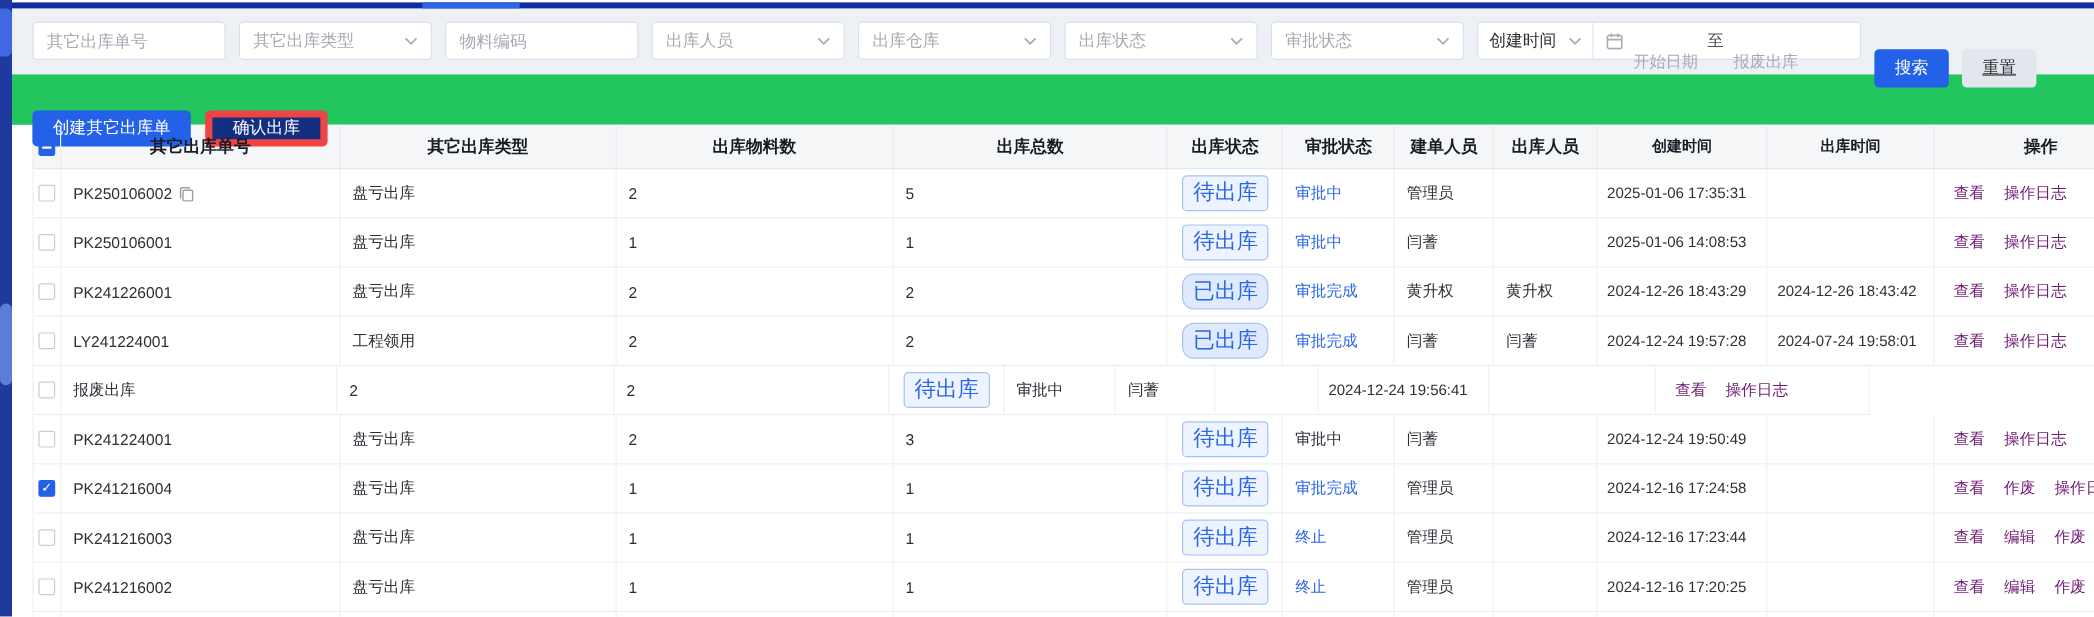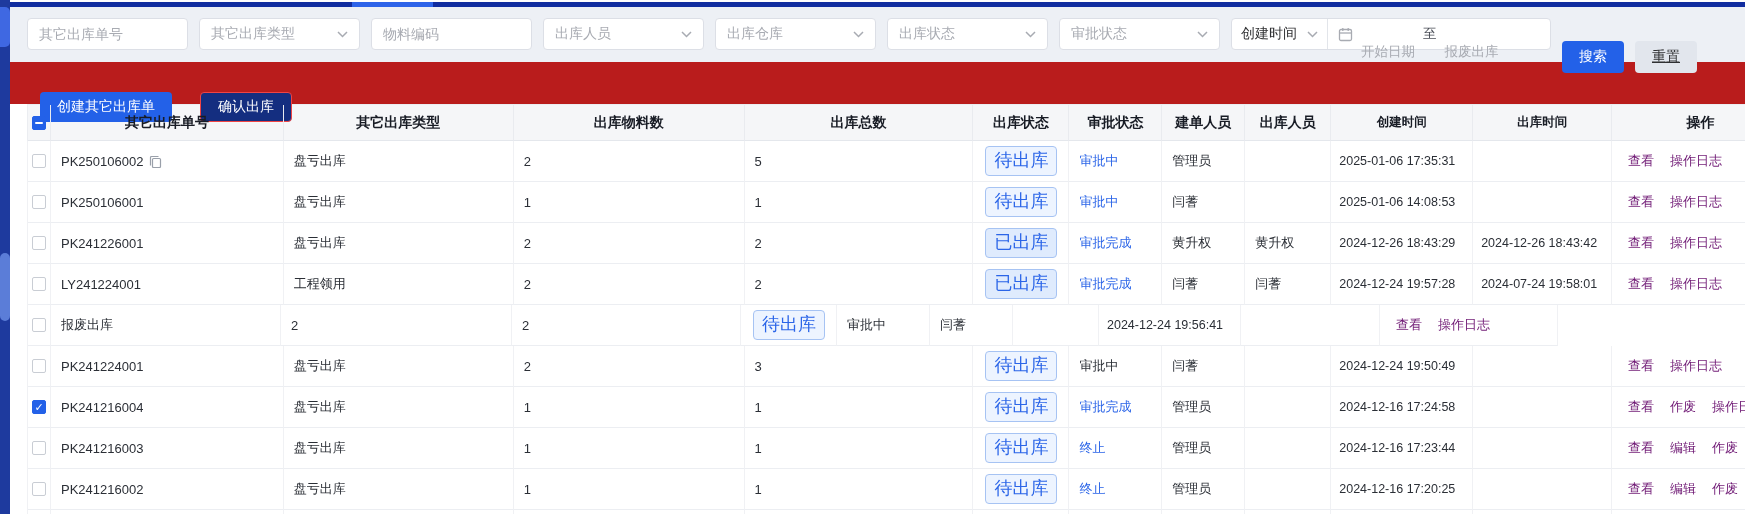--- a/index.html
+++ b/index.html
@@ -29,24 +29,24 @@
   .time-group { display:flex; height:32px; background:#fff; border:1px solid #dcdfe6; border-radius:4px; }
   .time-select { width:96px; display:flex; align-items:center; padding:0 9px; border-right:1px solid #e2e5ea; cursor:pointer; }
   .time-select .val { flex:1; font-size:14px; color:#303133; white-space:nowrap; }
   .date-range { width:222px; display:flex; align-items:center; gap:8px; padding:0 10px; }
   .date-range .dph { font-size:13.5px; color:#a8abb2; white-space:nowrap;margin-top:36px; }
   .date-range .dto { font-size:13.5px; color:#4a4e57; white-space:nowrap; }
 
   .btn { height:32px; border:none; border-radius:4px; font-size:14px; padding:0 17px; cursor:pointer; white-space:nowrap; font-family:inherit;margin-top:23px; }
   .btn.primary { background:#2361e8; color:#fff; }
   .btn.plain { background:#e2e6ed; color:#303133;text-decoration:underline; }
-  .btn.navy { background:#142e80; color:#fff; border:1px solid #ef4444; }
+  .btn.navy { background:#142e80; color:#fff; border:6px solid #ef4444; }
 
   
-  .toolbar { background:#b91c1c; padding:7px 0 0 30px; height:42px; display:flex; gap:28px; }
+  .toolbar { background:#22c55e; padding:7px 0 0 17px; height:42px; display:flex; gap:12px; }
   .toolbar .btn { height:30px; }
 
   
   .table-wrap { margin-left:17px; width:1763px; font-size:13px; color:#2b2f36; }
   .thead { display:flex; height:37px; background:#f5f6f8; border-top:1px solid #ebedf1; border-left:1px solid #ebedf1; }
   .th { display:flex; align-items:center; justify-content:center; font-weight:700; font-size:14px; color:#181c25; border-right:1px solid #e9ebef; border-bottom:1px solid #e4e7ec; height:100%; white-space:nowrap; overflow:hidden; }
   .tr { display:flex; height:41px; background:#fff; border-left:1px solid #f0f1f4; }
   .td { display:flex; align-items:center; border-right:1px solid #f0f1f4; border-bottom:1px solid #eceef2; height:100%; padding:0 10px; white-space:nowrap; overflow:hidden; }
   .c-check { width:23px; justify-content:center; padding:0; }
   .c-order { width:233px; }
@@ -60,21 +60,21 @@
   .c-ctime { width:142px; font-size:12.5px; padding-left:8px; }
   .c-otime { width:139px; font-size:12.5px; padding-left:8px; }
   .c-ops { width:178px; gap:16px; padding-left:16px; }
 
   .cb { width:14px; height:14px; border:1px solid #c9cdd4; border-radius:2px; background:#fff; display:inline-flex; align-items:center; justify-content:center; cursor:pointer; }
   .cb.checked { background:#2361e8; border-color:#2361e8; color:#fff; font-size:11px; line-height:1; }
   .cb.indet { background:#2361e8; border-color:#2361e8; position:relative; }
   .cb.indet::after { content:""; width:8px; height:2px; background:#fff; border-radius:1px; }
 
   .badge { display:inline-block; font-size:18px; color:#2b65e8; border:1px solid #a6c3f3; background:#edf4ff; border-radius:4px; padding:3px 8px; line-height:1.2; }
-  .badge.done { background:#dfebfd; }
+  .badge.done { background:#dfebfd;border-radius:10px; }
   .appr { font-size:13px; }
   .appr.link { color:#2b65e8; cursor:pointer; }
   .appr.plain { color:#2b2f36; }
   .op-link { color:#701a75; font-size:13px; text-decoration:none; cursor:pointer; }
   .copy-ic { margin-left:6px; flex:0 0 auto; cursor:pointer; }
   .order-text { overflow:hidden; text-overflow:ellipsis; }
 </style>
 </head>
 <body>
 

